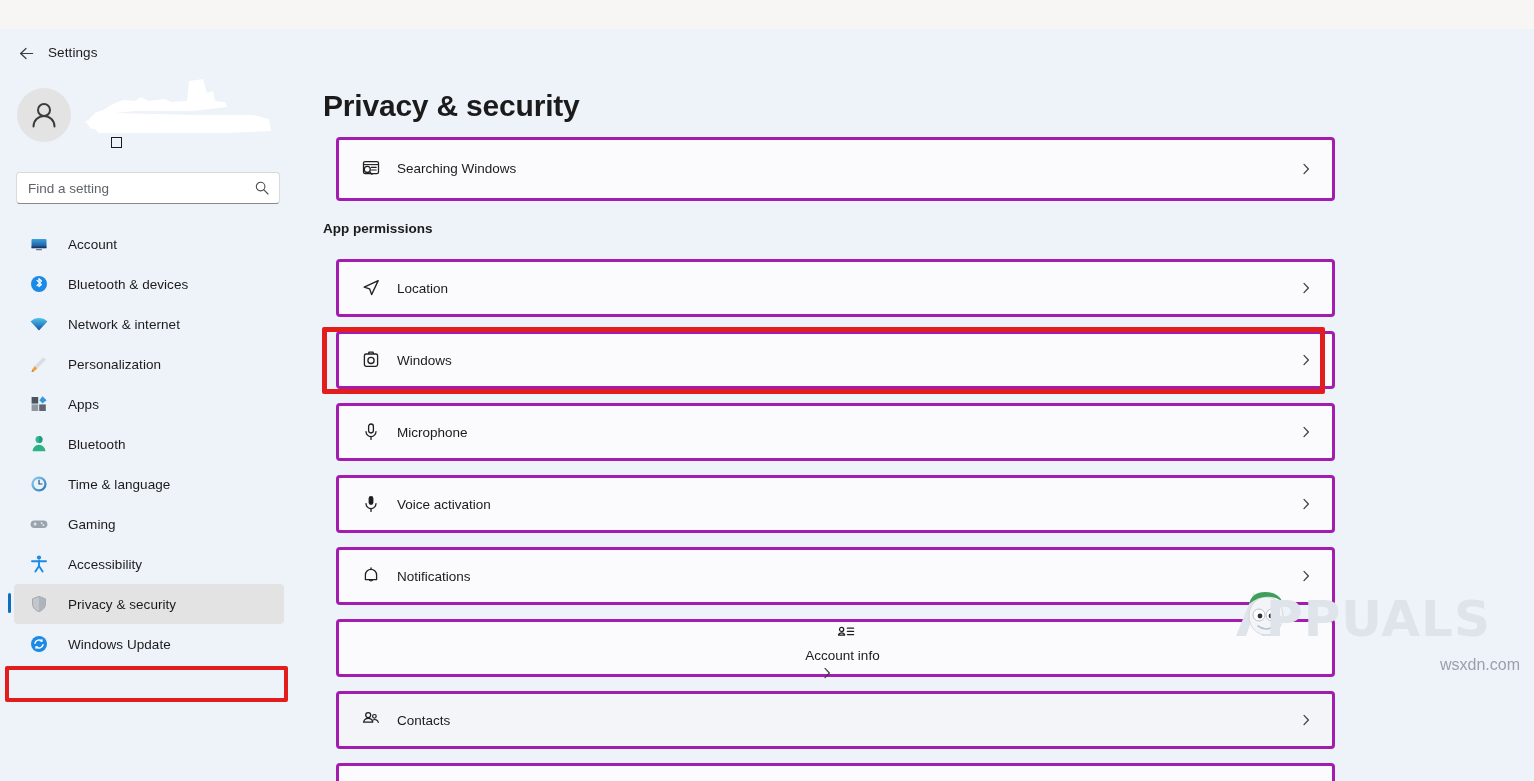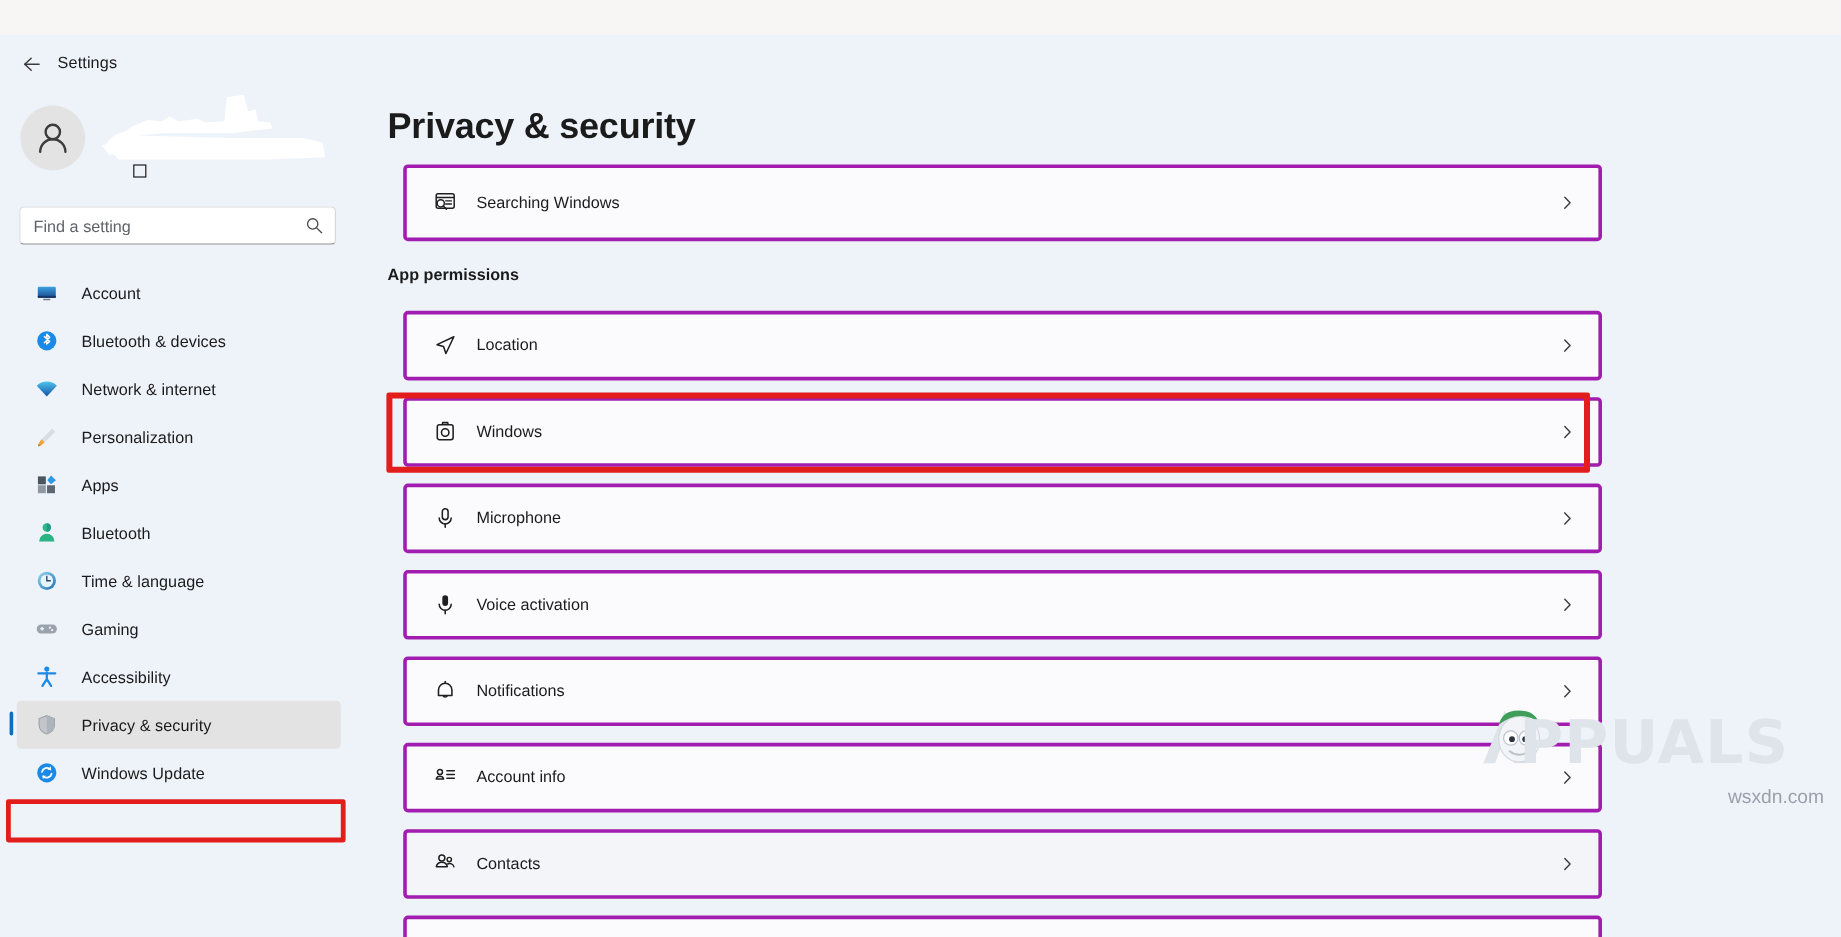--- a/index.html
+++ b/index.html
@@ -477,21 +477,21 @@
       <span class="card-text">
         <span class="card-title">Notifications</span>
       </span>
       <span class="chev">
         <svg width="14" height="14" viewBox="0 0 14 14">
             <path d="M5 2.4 L9.4 7 L5 11.6" fill="none" stroke="#3c3c3c" stroke-width="1.2" stroke-linecap="round" stroke-linejoin="round"></path>
           </svg>
       </span>
     </div>
 
-    <div class="card" style="top:540px; height:58px;">
+    <div class="card" style="top:540px; height:58px;flex-direction:column;">
       <span class="card-ico">
         <svg width="22" height="22" viewBox="0 0 22 22">
           <circle cx="6.6" cy="6.4" r="2.1" fill="none" stroke="#1f1f1f" stroke-width="1.25"></circle>
           <path d="M3.5 12.2 a3.2 3.2 0 0 1 6.2 0 Z" fill="none" stroke="#1f1f1f" stroke-width="1.25" stroke-linejoin="round"></path>
           <path d="M12.4 5.2 H18.6 M12.4 8.4 H18.6 M12.4 11.6 H18.6" stroke="#1f1f1f" stroke-width="1.25" stroke-linecap="round"></path>
         </svg>
       </span>
       <span class="card-text">
         <span class="card-title">Account info</span>
       </span>

